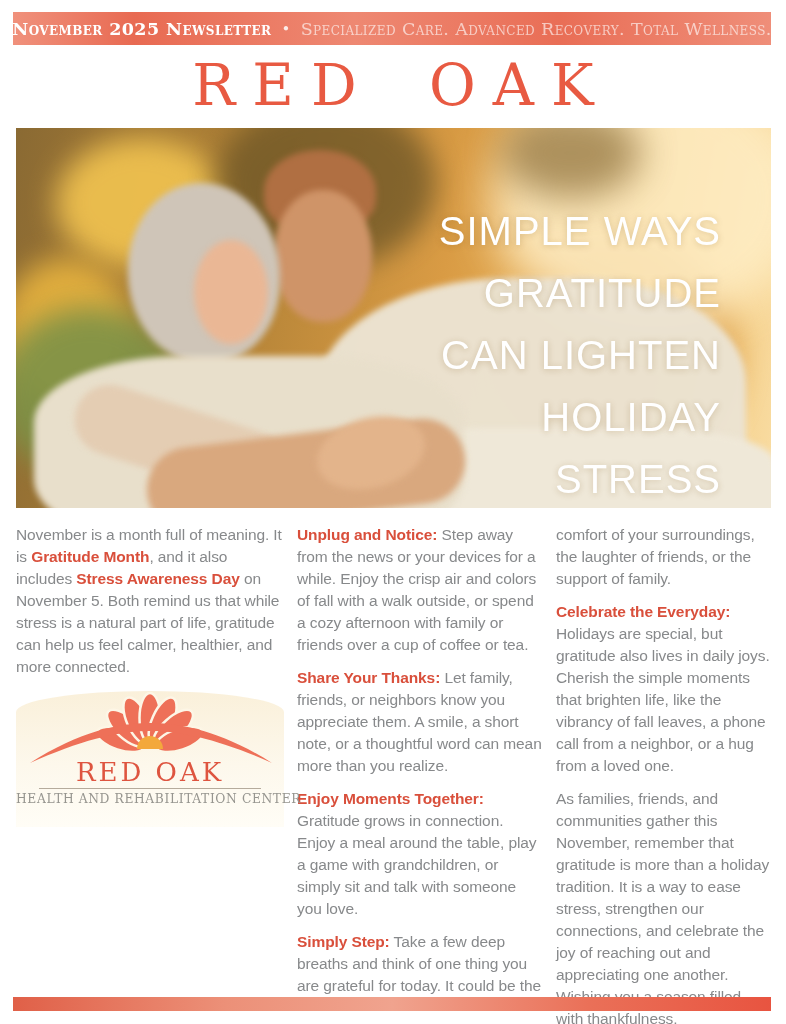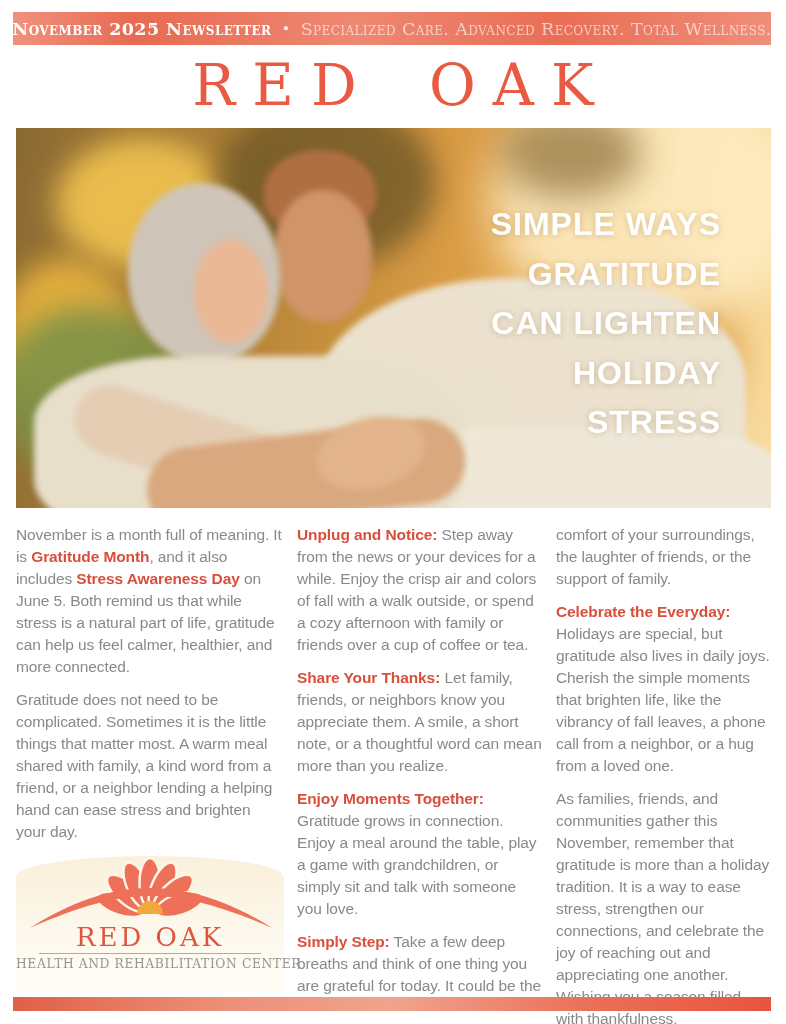--- a/index.html
+++ b/index.html
@@ -52,22 +52,22 @@
   .man-face      { left: 258px; top: 62px;  width: 98px;  height: 132px; background: #cf9468; border-radius: 48%; }
   .woman-hair    { left: 112px; top: 55px;  width: 152px; height: 180px; background: #cfc5b8; border-radius: 48% 52% 45% 50%; }
   .woman-face    { left: 178px; top: 112px; width: 74px;  height: 104px; background: #eab795; border-radius: 50%; }
   .woman-scarf   { left: 18px;  top: 228px; width: 430px; height: 190px; background: #e8dfcb; border-radius: 35%; }
   .arm-left      { left: 55px;  top: 280px; width: 220px; height: 70px;  background: #e4cdb3; border-radius: 40px; transform: rotate(18deg); }
   .arms-cross    { left: 130px; top: 305px; width: 320px; height: 85px;  background: #d9a87e; border-radius: 45px; transform: rotate(-7deg); }
   .hand          { left: 300px; top: 290px; width: 110px; height: 70px;  background: #e3b48b; border-radius: 50%; transform: rotate(-15deg); }
 
   .hero-headline {
     position: absolute; right: 50px; top: 72px; z-index: 5;
-    text-align: right; color: #ffffff; font-weight: bold;
-    font-size: 32px; line-height: 1.55; letter-spacing: 1px;
+    text-align: right; color: #ffffff; font-weight: normal;
+    font-size: 40px; line-height: 1.55; letter-spacing: 1px;
     white-space: pre-line; text-shadow: 0 1px 6px rgba(120,80,20,0.25);
   }
 
   
   .content {
     position: absolute; left: 16px; top: 524px; width: 755px;
     display: flex; gap: 13px;
     color: #87898b; font-size: 15.5px; line-height: 1.42; letter-spacing: -0.1px;
   }
   .col1 { width: 268px; flex: 0 0 268px; }
@@ -139,22 +139,21 @@
     <div class="hero-headline">SIMPLE WAYS
 GRATITUDE
 CAN LIGHTEN
 HOLIDAY
 STRESS</div>
   </div>
 
   <div class="content">
 
     <div class="col1">
-      <p><span>November is a month full of meaning. It is </span><span class="boldred">Gratitude Month</span><span>, and it also includes </span><span class="boldred">Stress Awareness Day</span><span> on June 5. Both remind us that while stress is a natural part of life, gratitude can help us feel calmer, healthier, and more connected.</span></p>
-      <p>Gratitude does not need to be complicated. Sometimes it is the little things that matter most. A warm meal shared with family, a kind word from a friend, or a neighbor lending a helping hand can ease stress and brighten your day.</p>
+      <p><span>November is a month full of meaning. It is </span><span class="boldred">Gratitude Month</span><span>, and it also includes </span><span class="boldred">Stress Awareness Day</span><span> on November 5. Both remind us that while stress is a natural part of life, gratitude can help us feel calmer, healthier, and more connected.</span></p>
 
       <div class="logo-panel">
         <svg class="logo-art" width="250" height="74" viewBox="0 0 250 74">
           <g transform="translate(125,58)">
             <g fill="#ee7058" stroke="#fdf6e6" stroke-width="2.5">
               <ellipse cx="0" cy="-31" rx="10.5" ry="25" transform="rotate(-72)"></ellipse>
               <ellipse cx="0" cy="-31" rx="10.5" ry="25" transform="rotate(-48)"></ellipse>
               <ellipse cx="0" cy="-31" rx="10.5" ry="25" transform="rotate(-24)"></ellipse>
               <ellipse cx="0" cy="-31" rx="10.5" ry="25" transform="rotate(0)"></ellipse>
               <ellipse cx="0" cy="-31" rx="10.5" ry="25" transform="rotate(24)"></ellipse>

